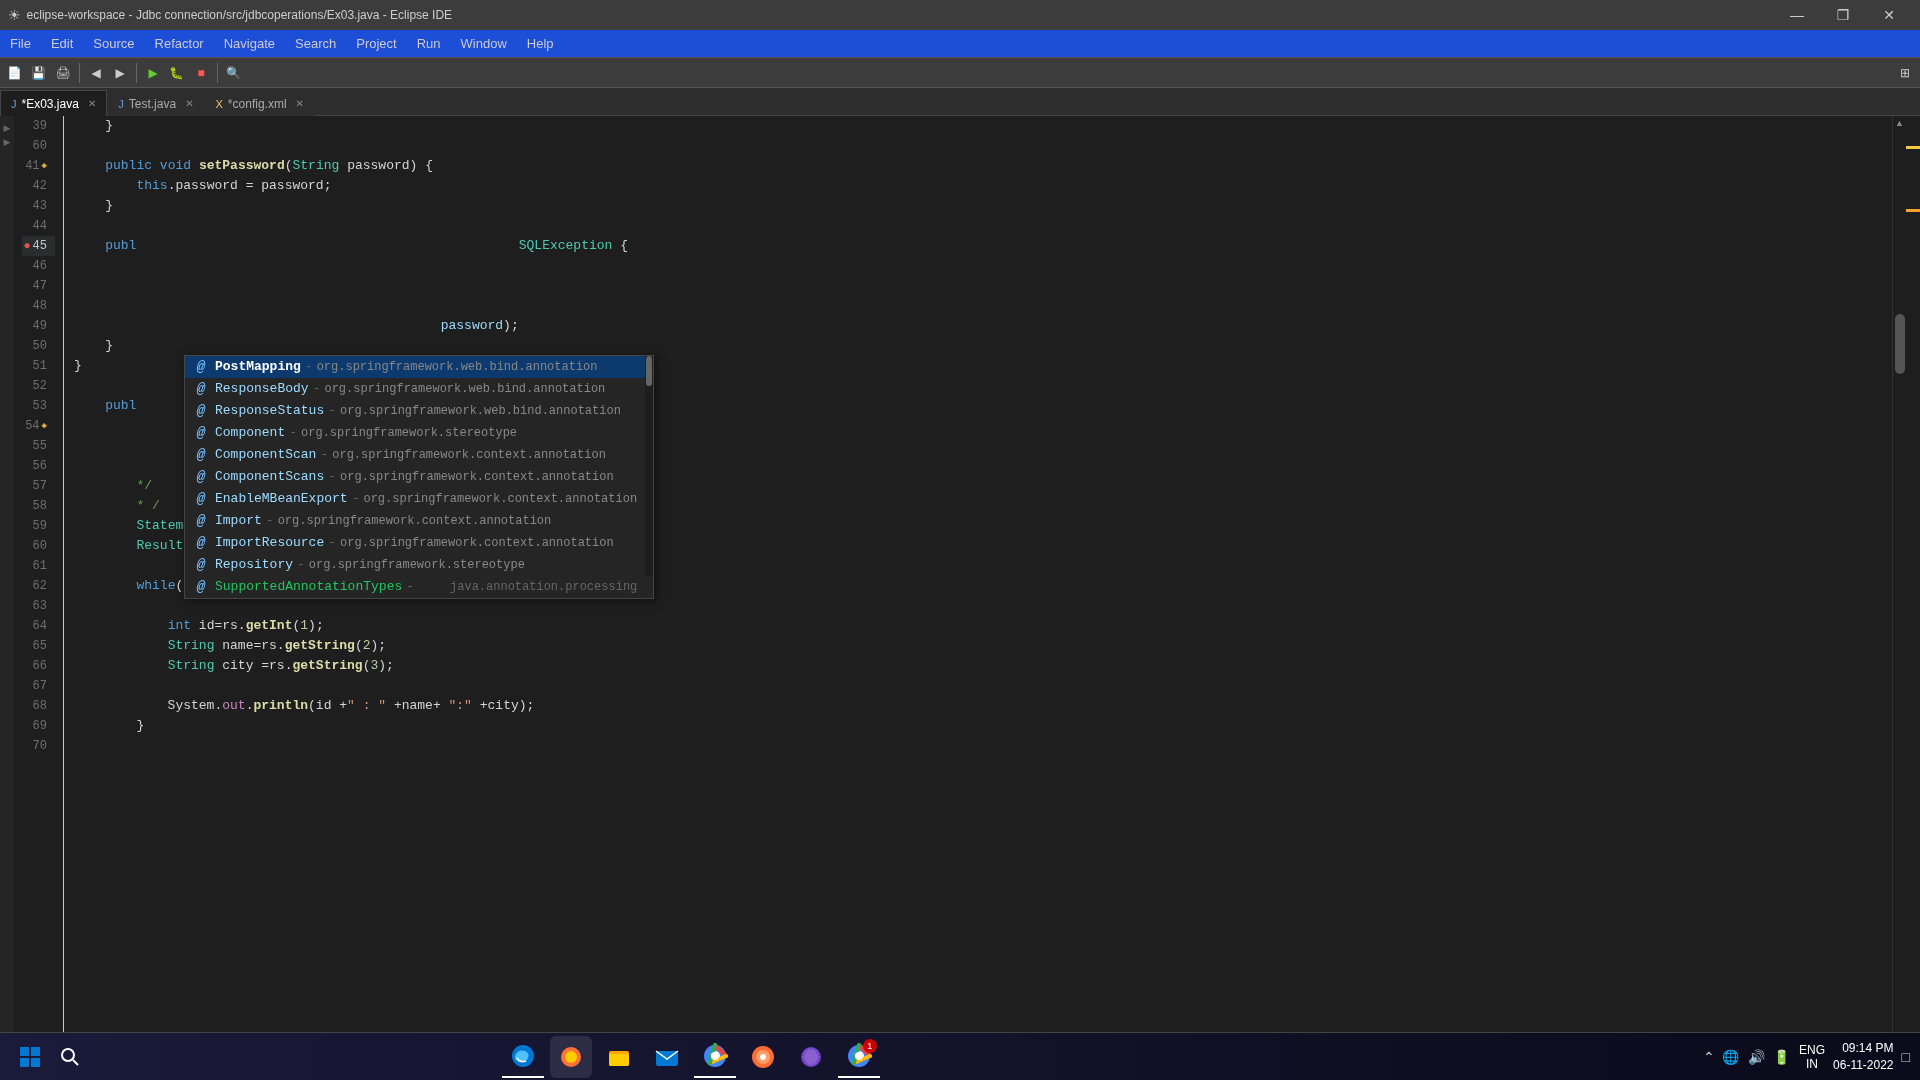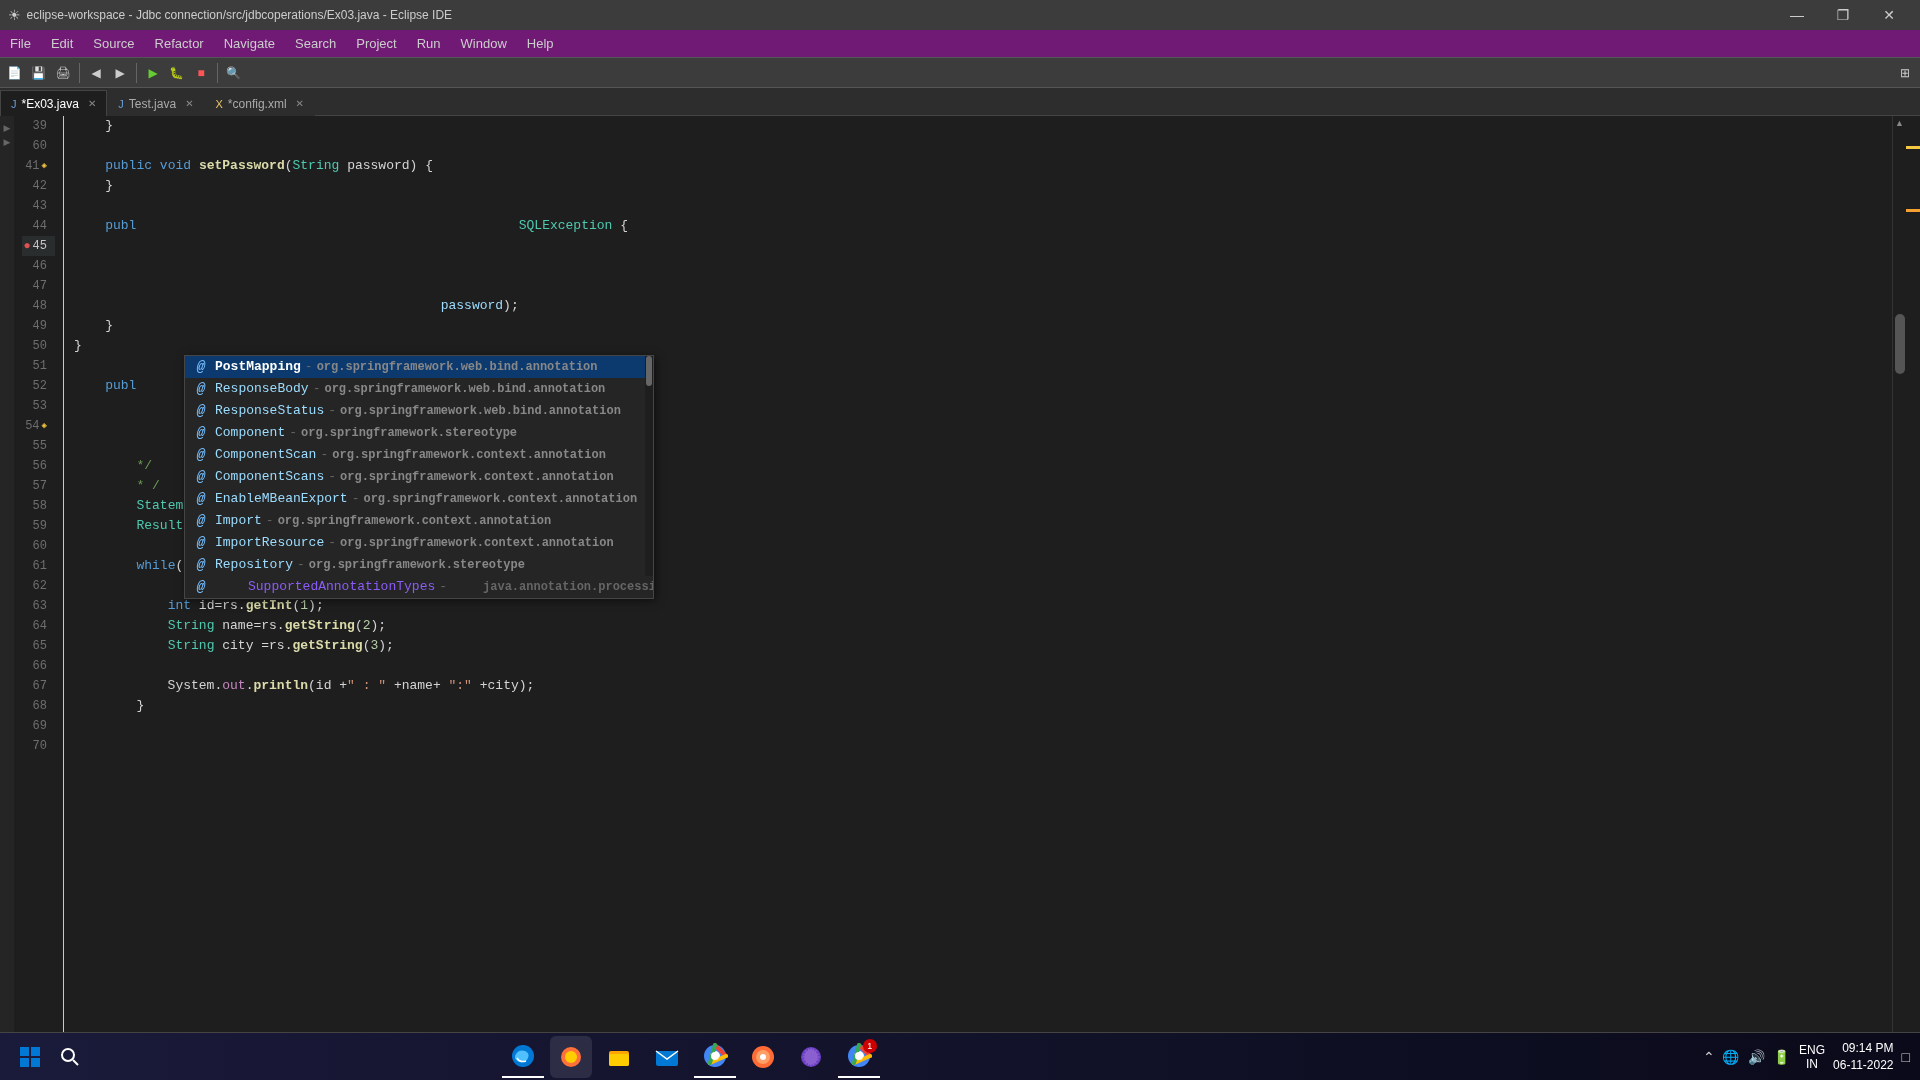--- a/index.html
+++ b/index.html
@@ -12,21 +12,21 @@
       display: flex;
       align-items: center;
       padding: 0 8px;
       font-size: 12px;
       color: #cccccc;
     }
     #titlebar .win-btn { width: 46px; height: 30px; display: flex; align-items: center; justify-content: center; font-size: 14px; cursor: pointer; color: #cccccc; }
 
     
     #menubar {
-      background: #701a75;
+      background: #1d4ed8;
       height: 28px;
       display: flex;
       align-items: center;
       font-size: 13px;
       color: #cccccc;
       border-bottom: 1px solid #555;
     }
     .menu-item {
       padding: 4px 10px;
       cursor: pointer;
@@ -178,21 +178,21 @@
       width: 16px; height: 16px;
       display: inline-flex; align-items: center; justify-content: center;
       margin-right: 6px;
       font-size: 11px;
       color: #75beff;
       flex-shrink: 0;
     }
     .ac-name { color: #9cdcfe; }
     .ac-name .bold { font-weight: bold; color: #ffffff; }
     .ac-sep { color: #666; margin: 0 4px; }
-    .ac-pkg { color: #888; font-size: 12px; font-weight: bold; }
+    .ac-pkg { color: #888; font-size: 12px; }
     .ac-hint {
       background: #252526;
       border-top: 1px solid #454545;
       padding: 3px 8px;
       font-size: 11px;
       color: #888;
       font-family: 'Segoe UI', Arial, sans-serif;
     }
     .ac-scrollbar {
       position: absolute;
@@ -378,20 +378,21 @@
         <div class="line-num">67</div>
         <div class="line-num">68</div>
         <div class="line-num">69</div>
         <div class="line-num">70</div>
       </div>
 
       <div id="code-lines">
         <div class="code-line"><span class="plain">    }</span></div>
         <div class="code-line">&nbsp;</div>
         <div class="code-line"><span class="plain">    </span><span class="kw">public</span><span class="plain"> </span><span class="kw">void</span><span class="plain"> </span><span class="method">setPassword</span><span class="plain">(</span><span class="type">String</span><span class="plain"> password) {</span></div>
+        <div class="code-line"><span class="plain">        </span><span class="kw">this</span><span class="plain">.password = password;</span></div>
         <div class="code-line"><span class="plain">    }</span></div>
         <div class="code-line">&nbsp;</div>
         <div class="code-line"><span class="plain">    </span><span class="kw">publ</span><span class="plain">          </span><span class="plain">         </span><span class="plain">          </span><span style="color:#ce9178;">         </span><span class="plain">           </span><span class="type">SQLException</span><span class="plain"> {</span></div>
         <div class="code-line">&nbsp;</div>
         <div class="code-line">&nbsp;</div>
         <div class="code-line">&nbsp;</div>
         <div class="code-line"><span class="plain">                                               </span><span style="color:#9cdcfe;">password</span><span class="plain">);</span></div>
         <div class="code-line"><span class="plain">    }</span></div>
         <div class="code-line"><span class="plain">}</span></div>
         <div class="code-line">&nbsp;</div>
@@ -469,21 +470,21 @@
             <span class="ac-pkg">org.springframework.context.annotation</span>
           </div>
           <div class="ac-item">
             <span class="ac-icon" style="color:#75beff; font-size:14px; font-weight:bold; font-style:italic;">@</span>
             <span class="ac-name">Repository</span>
             <span class="ac-sep">-</span>
             <span class="ac-pkg">org.springframework.stereotype</span>
           </div>
           <div class="ac-item">
             <span class="ac-icon" style="color:#75beff; font-size:14px; font-weight:bold; font-style:italic;">@</span>
-            <span class="ac-name" style="color:#8b5cf6;margin-left:33px;">SupportedAnnotationTypes</span>
+            <span class="ac-name" style="color:#22c55e;">SupportedAnnotationTypes</span>
             <span class="ac-sep">-</span>
             <span class="ac-pkg" style="color:#666;margin-left:32px;">java.annotation.processing</span>
           </div>
           <div class="ac-scrollbar">
             <div class="ac-scroll-thumb"></div>
           </div>
         </div>
       </div>
     </div>
   </div>

